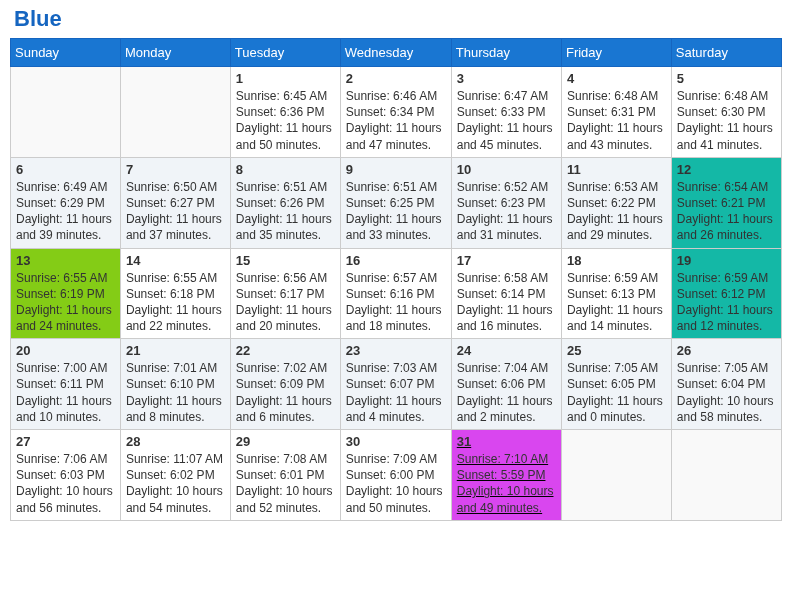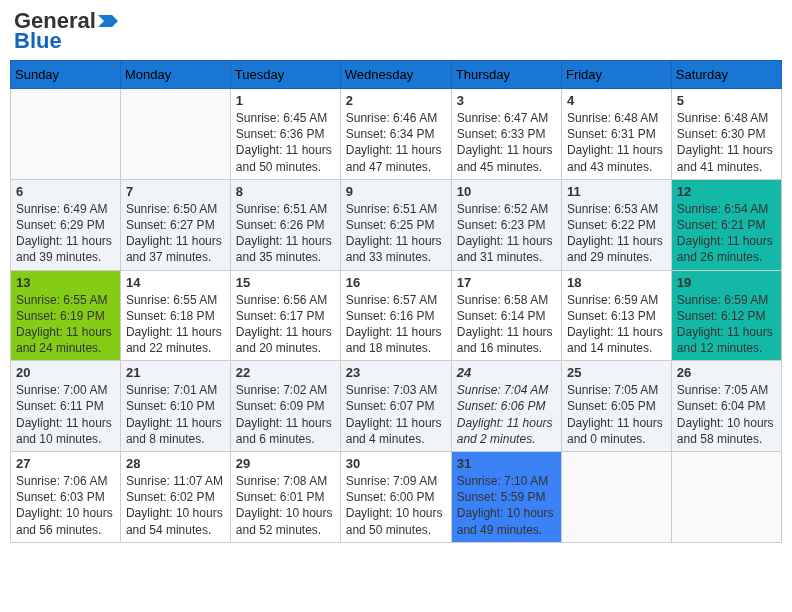--- a/index.html
+++ b/index.html
@@ -49,21 +49,21 @@
       font-size: 16px;
       color: #555;
     }
     .calendar {
       width: 100%;
       border-collapse: collapse;
       font-size: 11px;
     }
     .calendar th {
       background: #1976d2;
-      color: #000000;
+      color: #ffffff;
       padding: 6px 4px;
       text-align: left;
       font-size: 13px;
       font-weight: normal;
       border: 1px solid #1565c0;
     }
     .calendar td {
       border: 1px solid #ccc;
       vertical-align: top;
       padding: 4px 5px;
@@ -91,28 +91,20 @@
     }
     .empty-cell {
       background: #f9f9f9 !important;
     }
   </style>
 </head>
 <body>
 
 <div class="header">
   <div class="logo">
-    <div class="logo-row">
-      <span class="logo-text">
-        <span>General</span>
-      </span>
-      <svg class="logo-arrow" viewBox="0 0 20 12">
-        <polygon points="0,0 14,0 20,6 14,12 0,12 6,6" fill="#1976d2"></polygon>
-      </svg>
-    </div>
     <span class="logo-text" style="color:#1565c0; margin-top:-2px;">Blue</span>
   </div>
   <div class="title-block">
     <div class="month-title"></div>
     <div class="location"></div>
   </div>
 </div>
 
 <table class="calendar">
   <thead>
@@ -267,21 +259,21 @@
           <div class="day-info">Sunrise: 7:02 AM
 Sunset: 6:09 PM
 Daylight: 11 hours and 6 minutes.</div>
         </td>
         <td style="background: rgb(240, 244, 248);">
           <span class="day-number">23</span>
           <div class="day-info">Sunrise: 7:03 AM
 Sunset: 6:07 PM
 Daylight: 11 hours and 4 minutes.</div>
         </td>
-        <td style="background: rgb(240, 244, 248); font-style: italic;">
+        <td style="background: rgb(240, 244, 248);">
           <span class="day-number">24</span>
           <div class="day-info">Sunrise: 7:04 AM
 Sunset: 6:06 PM
 Daylight: 11 hours and 2 minutes.</div>
         </td>
         <td style="background: rgb(240, 244, 248);">
           <span class="day-number">25</span>
           <div class="day-info">Sunrise: 7:05 AM
 Sunset: 6:05 PM
 Daylight: 11 hours and 0 minutes.</div>
@@ -311,21 +303,21 @@
           <div class="day-info">Sunrise: 7:08 AM
 Sunset: 6:01 PM
 Daylight: 10 hours and 52 minutes.</div>
         </td>
         <td style="background: rgb(255, 255, 255);">
           <span class="day-number">30</span>
           <div class="day-info">Sunrise: 7:09 AM
 Sunset: 6:00 PM
 Daylight: 10 hours and 50 minutes.</div>
         </td>
-        <td style="background: #3b82f6;">
+        <td style="background: #d946ef; text-decoration: underline;">
           <span class="day-number">31</span>
           <div class="day-info">Sunrise: 7:10 AM
 Sunset: 5:59 PM
 Daylight: 10 hours and 49 minutes.</div>
         </td>
         <td class="empty-cell"></td>
         <td class="empty-cell"></td>
       </tr>
     </tbody>
 </table>

